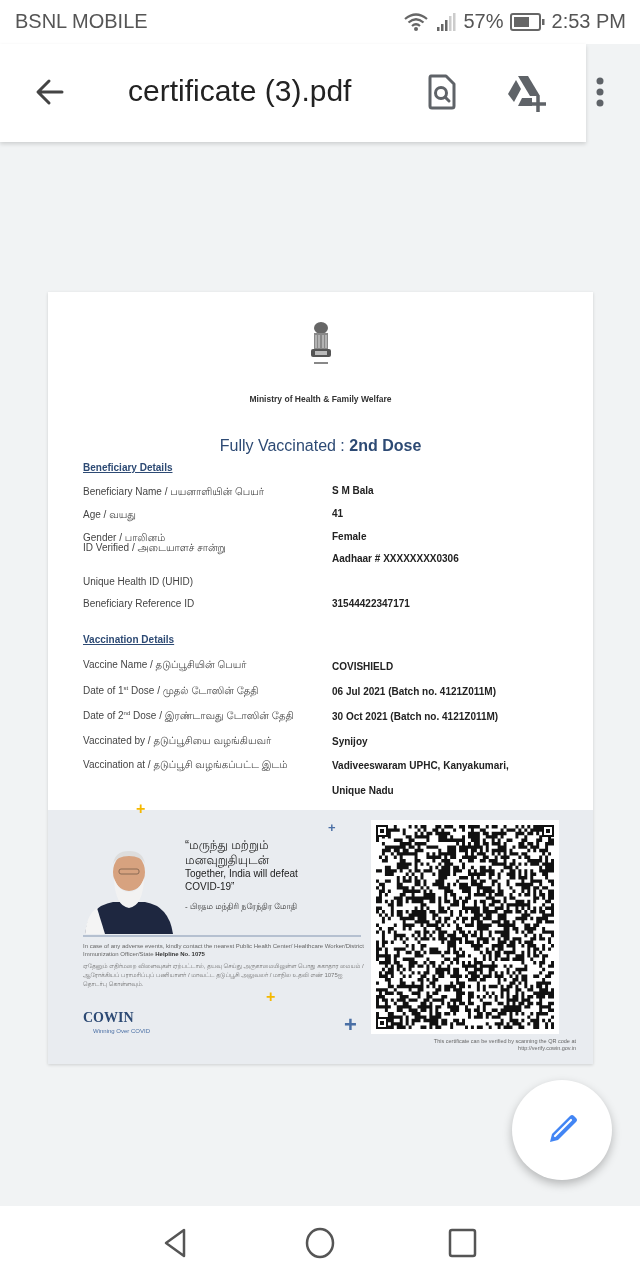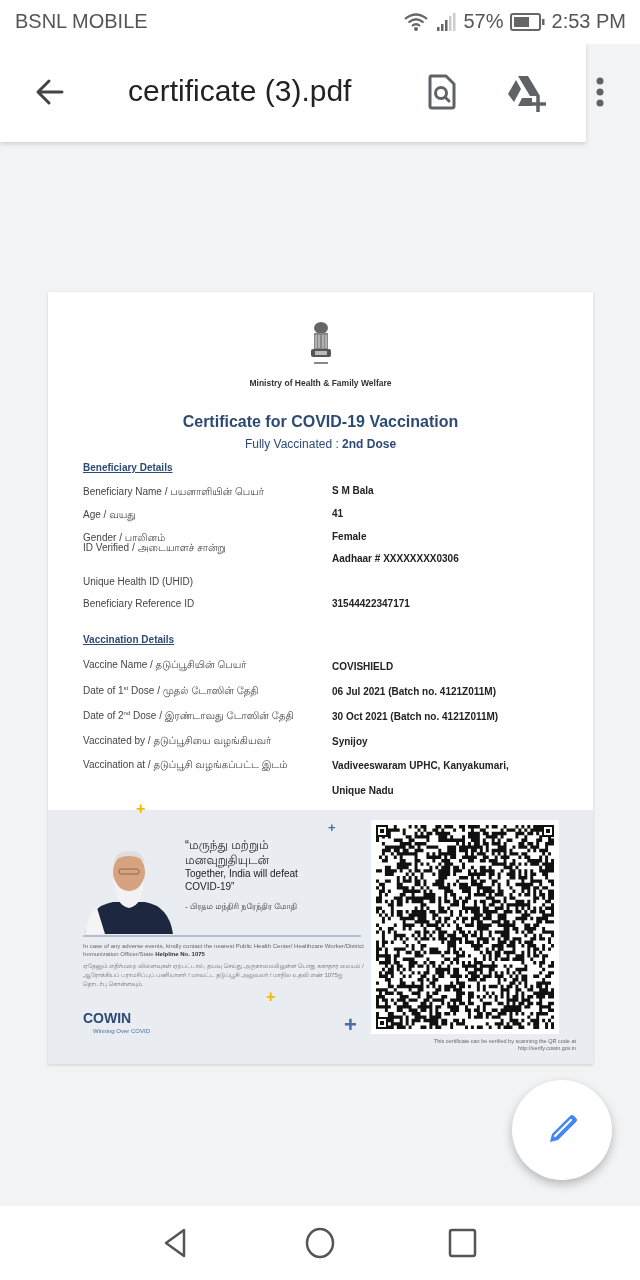--- a/index.html
+++ b/index.html
@@ -8,35 +8,35 @@
   .statusbar .carrier { position: absolute; left: 15px; top: 10px; }
   .statusbar .right { position: absolute; right: 14px; top: 10px; display: flex; align-items: center; gap: 6px; }
   .appbar { position: absolute; left: 0; top: 44px; width: 586px; height: 98px; background: #fff; box-shadow: 0 2px 4px rgba(0,0,0,0.15); }
   .appbar .back { position: absolute; left: 30px; top: 28px; width: 40px; height: 40px; }
   .appbar .title { position: absolute; left: 128px; top: 30px; font-size: 30px; color: #222; }
   .appbar .ic { position: absolute; top: 26px; width: 44px; height: 44px; }
   .page { position: absolute; left: 48px; top: 292px; width: 545px; height: 772px; background: #fff; box-shadow: 0 1px 3px rgba(0,0,0,0.15); overflow: hidden; }
   .emblem { position: absolute; left: 257px; top: 28px; width: 32px; height: 50px; }
   .ministry { position: absolute; left: 0; width: 545px; text-align: center; font-size: 8.5px; font-weight: bold; color: #333; }
   .cert-title { position: absolute; left: 0; top: 121px; width: 545px; text-align: center; font-size: 16px; font-weight: bold; color: #2d4a74; }
-  .cert-sub { position: absolute; left: 0; top: 145px; width: 545px; text-align: center; font-size: 12px; color: #2d4a74; }
+  .cert-sub { position: absolute; left: 0; top: 145px; width: 545px; text-align: center; font-size: 16px; color: #2d4a74; }
   .cert-sub b { color: #2d4a74; }
   .sec-head { position: absolute; left: 35px; font-size: 10px; font-weight: bold; color: #2d4a74; text-decoration: underline; }
   .lbl { position: absolute; left: 35px; font-size: 10px; color: #444; }
   .val { position: absolute; left: 284px; font-size: 10px; font-weight: bold; color: #222; }
   .sup { font-size: 6px; vertical-align: super; }
   .banner { position: absolute; left: 0; top: 518px; width: 545px; height: 254px; background: #e9ecf0; }
   .portrait { position: absolute; left: 35px; top: 38px; width: 92px; height: 86px; }
   .quote { position: absolute; left: 137px; top: 28px; font-size: 12px; color: #222; line-height: 1.25; }
   .quote .en { font-size: 10px; }
   .pm { position: absolute; left: 137px; top: 92px; font-size: 8px; color: #333; }
   .bline { position: absolute; left: 35px; top: 125px; width: 278px; height: 2px; background: #b5c0d0; }
   .adv { position: absolute; left: 35px; top: 132px; width: 285px; font-size: 6px; color: #666; line-height: 1.4; }
   .adv-ta { position: absolute; left: 35px; top: 152px; width: 285px; font-size: 6px; color: #777; line-height: 1.5; }
-  .cowin { position: absolute; left: 35px; top: 200px; font-size: 14px; font-weight: bold; color: #2d4a74; }
+  .cowin { position: absolute; left: 35px; top: 200px; font-size: 14px; font-weight: bold; color: #2d4a74; font-family: Liberation Serif, serif; }
   .cowin-tag { position: absolute; left: 45px; top: 218px; font-size: 6px; color: #4a6fa5; }
   .qr { position: absolute; left: 323px; top: 10px; width: 188px; height: 214px; background: #fff; }
   .qr svg { position: absolute; left: 5px; top: 5px; }
   .verify { position: absolute; left: 320px; top: 228px; width: 208px; text-align: right; font-size: 5.5px; color: #666; line-height: 1.3; }
   .plus { position: absolute; font-weight: bold; }
   .fab { position: absolute; left: 512px; top: 1080px; width: 100px; height: 100px; border-radius: 50%; background: #fff; box-shadow: 0 4px 10px rgba(0,0,0,0.25); }
   .fab svg { position: absolute; left: 32px; top: 32px; }
   .navbar { position: absolute; left: 0; top: 1206px; width: 640px; height: 74px; background: #fff; }
   .navbar .nb { position: absolute; top: 20px; width: 34px; height: 34px; }
 </style>
@@ -102,22 +102,21 @@
 
 <div class="page">
   <svg class="emblem" viewBox="0 0 32 50">
     <ellipse cx="16" cy="8" rx="7" ry="6" fill="#666"></ellipse>
     <rect x="9" y="13" width="14" height="16" fill="#888"></rect>
     <path d="M11 15 V28 M14 15 V28 M18 15 V28 M21 15 V28" stroke="#ddd" stroke-width="1"></path>
     <rect x="6" y="29" width="20" height="8" rx="2" fill="#555"></rect>
     <rect x="10" y="31" width="12" height="4" fill="#bbb"></rect>
     <rect x="9" y="42" width="14" height="2" fill="#888"></rect>
   </svg>
-  <div class="ministry" style="top:86px">Ministry of Health &amp; Family Welfare</div>
-  <div class="cert-title">Certificate for COVID-19 Vaccination</div>
+  <div class="ministry" style="top:102px">Ministry of Health &amp; Family Welfare</div>
   <div class="cert-sub"><span>Fully Vaccinated : </span><b>2nd Dose</b></div>
 
   <div class="sec-head" style="top:170px">Beneficiary Details</div>
   <div class="lbl" style="top:194px">Beneficiary Name / பயனாளியின் பெயர்</div>
   <div class="val" style="top:193px">S M Bala</div>
   <div class="lbl" style="top:217px">Age / வயது</div>
   <div class="val" style="top:216px">41</div>
   <div class="lbl" style="top:240px">Gender / பாலினம்</div>
   <div class="val" style="top:239px">Female</div>
   <div class="lbl" style="top:250px">ID Verified / அடையாளச் சான்று</div>

